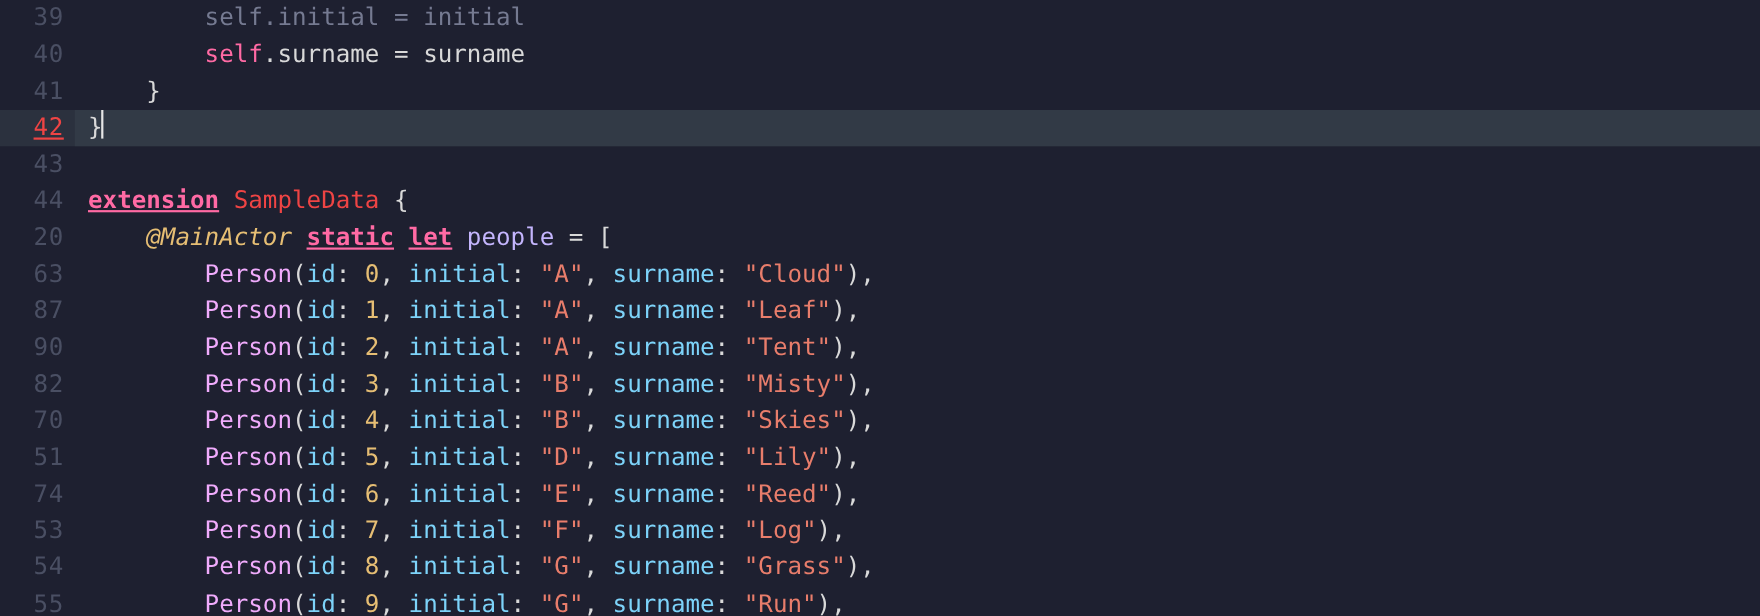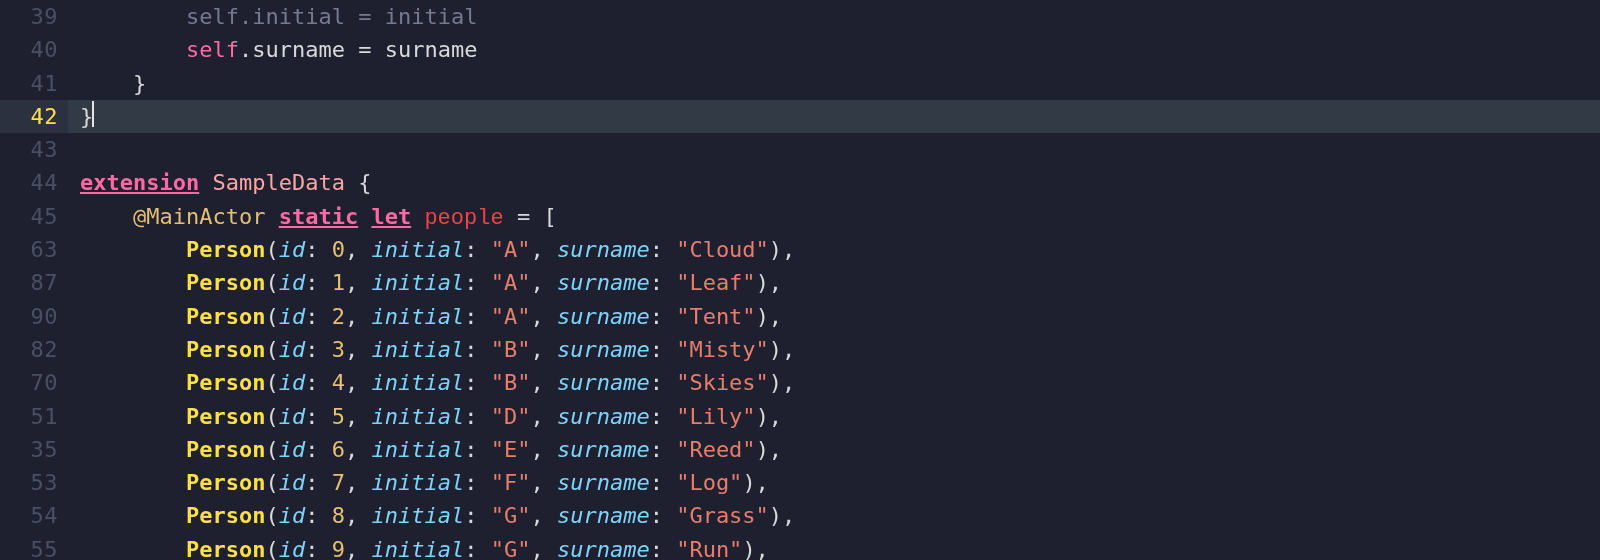--- a/index.html
+++ b/index.html
@@ -26,21 +26,21 @@
     color: #4a4f63;
     user-select: none;
     letter-spacing: 0.5px;
   }
   .code {
     flex: 1;
     white-space: pre;
     position: relative;
   }
   .gutter-line { height: 33.3px; }
-  .gutter-line.current { color: #fde047; }
+  .gutter-line.current { color: #ef4444; text-decoration: underline; }
   .code-line {
     height: 33.3px;
     padding-left: 12px;
     position: relative;
   }
   .code-line.current {
     background: rgba(60, 70, 80, 0.45);
   }
   .code-line.current::before {
     content: "";
@@ -55,46 +55,46 @@
     height: 26px;
     background: #e6e6e6;
     vertical-align: -3px;
     margin-left: -1px;
   }
   
   .tk-plain   { color: #d9d9d9; }
   .tk-dim     { color: #757a91; }
   .tk-self    { color: #ff6aa4; }
   .tk-keyword { color: #ff6aa4; font-weight: 600; text-decoration: underline; }
-  .tk-type    { color: #fca5a5; }
-  .tk-decl    { color: #ef4444; font-family: Liberation Mono, monospace; }
-  .tk-attr    { color: #e6be74; }
-  .tk-call    { color: #fde047; font-weight: 700; }
-  .tk-label   { color: #7dd3f9; font-style: italic; }
+  .tk-type    { color: #ef4444; }
+  .tk-decl    { color: #c4b5fd; }
+  .tk-attr    { color: #e6be74; font-style: italic; }
+  .tk-call    { color: #f0abfc; font-weight: 400; }
+  .tk-label   { color: #7dd3f9; }
   .tk-num     { color: #e6be74; }
   .tk-str     { color: #e87d6b; }
   .tk-punct   { color: #d9d9d9; }
 </style>
 </head>
 <body>
 
 <div class="editor">
   <div class="gutter">
       <div class="gutter-line">39</div>
       <div class="gutter-line">40</div>
       <div class="gutter-line">41</div>
       <div class="gutter-line current">42</div>
       <div class="gutter-line">43</div>
       <div class="gutter-line">44</div>
-      <div class="gutter-line">45</div>
+      <div class="gutter-line">20</div>
       <div class="gutter-line">63</div>
       <div class="gutter-line">87</div>
       <div class="gutter-line">90</div>
       <div class="gutter-line">82</div>
       <div class="gutter-line">70</div>
       <div class="gutter-line">51</div>
-      <div class="gutter-line">35</div>
+      <div class="gutter-line">74</div>
       <div class="gutter-line">53</div>
       <div class="gutter-line">54</div>
       <div class="gutter-line">55</div>
     </div>
   <div class="code"><div class="code-line"><span class="tk-dim">        </span><span class="tk-dim">self</span><span class="tk-dim">.</span><span class="tk-dim">initial</span><span class="tk-dim"> = </span><span class="tk-dim">initial</span></div><div class="code-line"><span class="tk-plain">        </span><span class="tk-self">self</span><span class="tk-plain">.</span><span class="tk-plain">surname</span><span class="tk-plain"> </span><span class="tk-punct">=</span><span class="tk-plain"> </span><span class="tk-plain">surname</span></div><div class="code-line"><span class="tk-plain">    </span><span class="tk-punct">}</span></div><div class="current code-line"><span class="tk-punct">}</span><span class="cursor"></span></div><div class="code-line"></div><div class="code-line"><span class="tk-keyword">extension</span><span class="tk-plain"> </span><span class="tk-type">SampleData</span><span class="tk-plain"> </span><span class="tk-punct">{</span></div><div class="code-line"><span class="tk-plain">    </span><span class="tk-attr">@MainActor</span><span class="tk-plain"> </span><span class="tk-keyword">static</span><span class="tk-plain"> </span><span class="tk-keyword">let</span><span class="tk-plain"> </span><span class="tk-decl">people</span><span class="tk-plain"> </span><span class="tk-punct">=</span><span class="tk-plain"> </span><span class="tk-punct">[</span></div><div class="code-line"><span class="tk-plain">        </span><span class="tk-call">Person</span><span class="tk-punct">(</span><span class="tk-label">id</span><span class="tk-punct">: </span><span class="tk-num">0</span><span class="tk-punct">, </span><span class="tk-label">initial</span><span class="tk-punct">: </span><span class="tk-str">"A"</span><span class="tk-punct">, </span><span class="tk-label">surname</span><span class="tk-punct">: </span><span class="tk-str">"Cloud"</span><span class="tk-punct">),</span></div><div class="code-line"><span class="tk-plain">        </span><span class="tk-call">Person</span><span class="tk-punct">(</span><span class="tk-label">id</span><span class="tk-punct">: </span><span class="tk-num">1</span><span class="tk-punct">, </span><span class="tk-label">initial</span><span class="tk-punct">: </span><span class="tk-str">"A"</span><span class="tk-punct">, </span><span class="tk-label">surname</span><span class="tk-punct">: </span><span class="tk-str">"Leaf"</span><span class="tk-punct">),</span></div><div class="code-line"><span class="tk-plain">        </span><span class="tk-call">Person</span><span class="tk-punct">(</span><span class="tk-label">id</span><span class="tk-punct">: </span><span class="tk-num">2</span><span class="tk-punct">, </span><span class="tk-label">initial</span><span class="tk-punct">: </span><span class="tk-str">"A"</span><span class="tk-punct">, </span><span class="tk-label">surname</span><span class="tk-punct">: </span><span class="tk-str">"Tent"</span><span class="tk-punct">),</span></div><div class="code-line"><span class="tk-plain">        </span><span class="tk-call">Person</span><span class="tk-punct">(</span><span class="tk-label">id</span><span class="tk-punct">: </span><span class="tk-num">3</span><span class="tk-punct">, </span><span class="tk-label">initial</span><span class="tk-punct">: </span><span class="tk-str">"B"</span><span class="tk-punct">, </span><span class="tk-label">surname</span><span class="tk-punct">: </span><span class="tk-str">"Misty"</span><span class="tk-punct">),</span></div><div class="code-line"><span class="tk-plain">        </span><span class="tk-call">Person</span><span class="tk-punct">(</span><span class="tk-label">id</span><span class="tk-punct">: </span><span class="tk-num">4</span><span class="tk-punct">, </span><span class="tk-label">initial</span><span class="tk-punct">: </span><span class="tk-str">"B"</span><span class="tk-punct">, </span><span class="tk-label">surname</span><span class="tk-punct">: </span><span class="tk-str">"Skies"</span><span class="tk-punct">),</span></div><div class="code-line"><span class="tk-plain">        </span><span class="tk-call">Person</span><span class="tk-punct">(</span><span class="tk-label">id</span><span class="tk-punct">: </span><span class="tk-num">5</span><span class="tk-punct">, </span><span class="tk-label">initial</span><span class="tk-punct">: </span><span class="tk-str">"D"</span><span class="tk-punct">, </span><span class="tk-label">surname</span><span class="tk-punct">: </span><span class="tk-str">"Lily"</span><span class="tk-punct">),</span></div><div class="code-line"><span class="tk-plain">        </span><span class="tk-call">Person</span><span class="tk-punct">(</span><span class="tk-label">id</span><span class="tk-punct">: </span><span class="tk-num">6</span><span class="tk-punct">, </span><span class="tk-label">initial</span><span class="tk-punct">: </span><span class="tk-str">"E"</span><span class="tk-punct">, </span><span class="tk-label">surname</span><span class="tk-punct">: </span><span class="tk-str">"Reed"</span><span class="tk-punct">),</span></div><div class="code-line"><span class="tk-plain">        </span><span class="tk-call">Person</span><span class="tk-punct">(</span><span class="tk-label">id</span><span class="tk-punct">: </span><span class="tk-num">7</span><span class="tk-punct">, </span><span class="tk-label">initial</span><span class="tk-punct">: </span><span class="tk-str">"F"</span><span class="tk-punct">, </span><span class="tk-label">surname</span><span class="tk-punct">: </span><span class="tk-str">"Log"</span><span class="tk-punct">),</span></div><div class="code-line"><span class="tk-plain">        </span><span class="tk-call">Person</span><span class="tk-punct">(</span><span class="tk-label">id</span><span class="tk-punct">: </span><span class="tk-num">8</span><span class="tk-punct">, </span><span class="tk-label">initial</span><span class="tk-punct">: </span><span class="tk-str">"G"</span><span class="tk-punct">, </span><span class="tk-label">surname</span><span class="tk-punct">: </span><span class="tk-str">"Grass"</span><span class="tk-punct">),</span></div><div class="code-line"><span class="tk-plain">        </span><span class="tk-call">Person</span><span class="tk-punct">(</span><span class="tk-label">id</span><span class="tk-punct">: </span><span class="tk-num">9</span><span class="tk-punct">, </span><span class="tk-label">initial</span><span class="tk-punct">: </span><span class="tk-str">"G"</span><span class="tk-punct">, </span><span class="tk-label">surname</span><span class="tk-punct">: </span><span class="tk-str">"Run"</span><span class="tk-punct">),</span></div></div>
 </div>
 
 </body></html>

